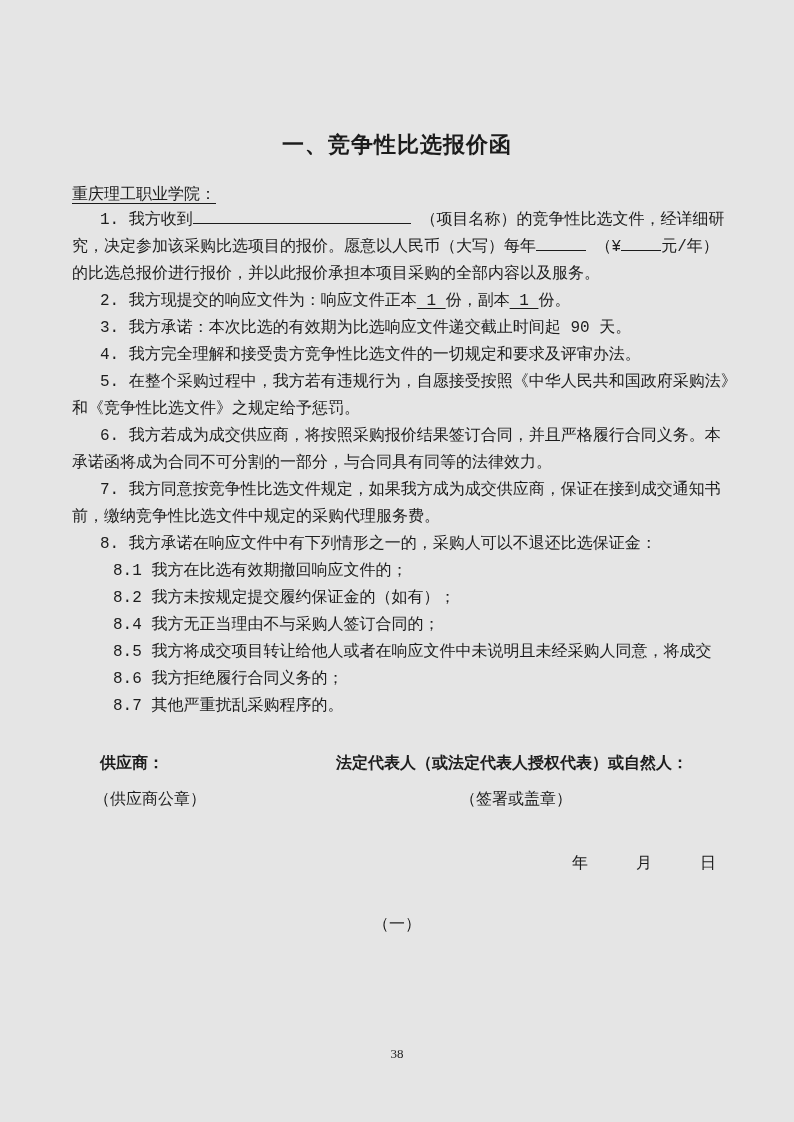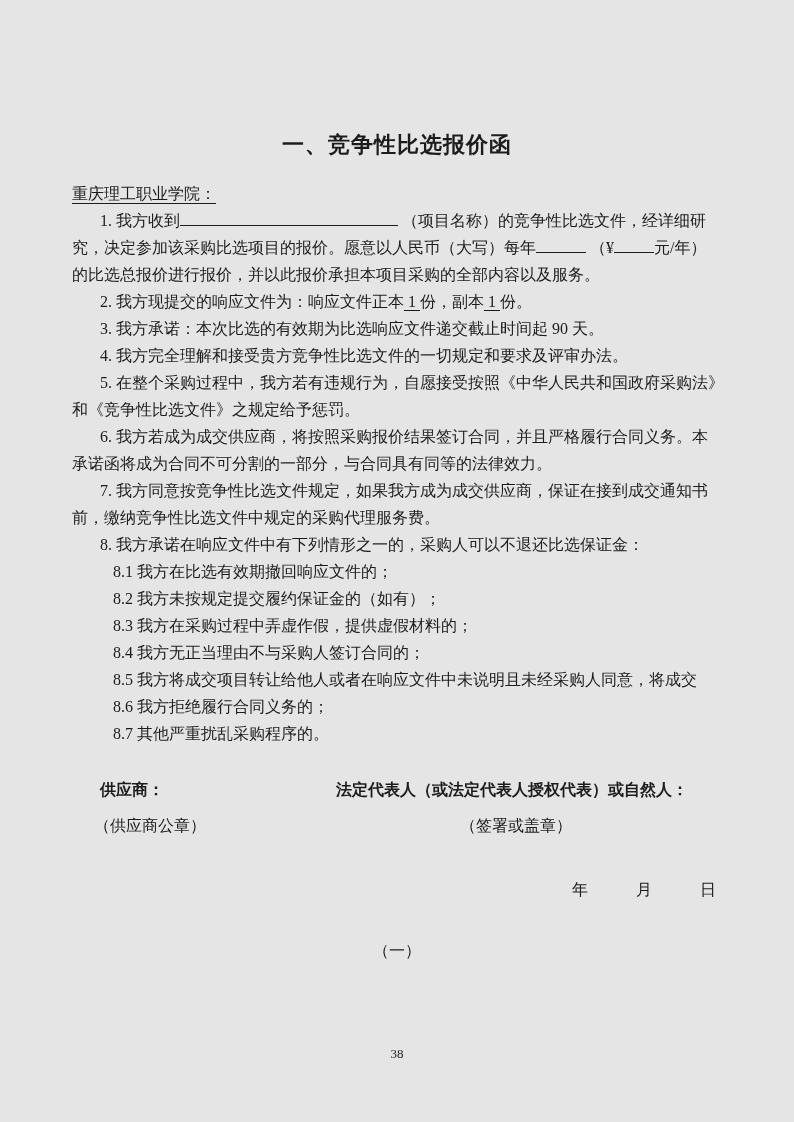--- a/index.html
+++ b/index.html
@@ -26,21 +26,21 @@
     letter-spacing: 1px;
   }
   .salutation {
     margin-top: 23px;
     font-size: 16px;
     line-height: 24px;
     text-decoration: underline;
     text-underline-offset: 4px;
     display: inline-block;
   }
-  .doc-body { margin-top: 1px; }
+  .doc-body { margin-top: 1px; font-family: Liberation Mono, monospace; }
   .line {
     font-size: 16px;
     line-height: 27px;
     white-space: nowrap;
   }
   .indent-first { padding-left: 28px; }
   .indent-sub   { padding-left: 41px; }
   .blank {
     display: inline-block;
     border-bottom: 1px solid #1c1c1c;
@@ -100,21 +100,20 @@
       <div class="line indent-first"><span>4. 我方完全理解和接受贵方竞争性比选文件的一切规定和要求及评审办法。</span></div>
       <div class="line indent-first"><span>5. 在整个采购过程中，我方若有违规行为，自愿接受按照《中华人民共和国政府采购法》</span></div>
       <div class="line"><span>和《竞争性比选文件》之规定给予惩罚。</span></div>
       <div class="line indent-first"><span>6. 我方若成为成交供应商，将按照采购报价结果签订合同，并且严格履行合同义务。本</span></div>
       <div class="line"><span>承诺函将成为合同不可分割的一部分，与合同具有同等的法律效力。</span></div>
       <div class="line indent-first"><span>7. 我方同意按竞争性比选文件规定，如果我方成为成交供应商，保证在接到成交通知书</span></div>
       <div class="line"><span>前，缴纳竞争性比选文件中规定的采购代理服务费。</span></div>
       <div class="line indent-first"><span>8. 我方承诺在响应文件中有下列情形之一的，采购人可以不退还比选保证金：</span></div>
       <div class="line indent-sub"><span>8.1 我方在比选有效期撤回响应文件的；</span></div>
       <div class="line indent-sub"><span>8.2 我方未按规定提交履约保证金的（如有）；</span></div>
-      <div class="line indent-sub"><span>8.3 我方在采购过程中弄虚作假，提供虚假材料的；</span></div>
       <div class="line indent-sub"><span>8.4 我方无正当理由不与采购人签订合同的；</span></div>
       <div class="line indent-sub"><span>8.5 我方将成交项目转让给他人或者在响应文件中未说明且未经采购人同意，将成交</span></div>
       <div class="line indent-sub"><span>8.6 我方拒绝履行合同义务的；</span></div>
       <div class="line indent-sub"><span>8.7 其他严重扰乱采购程序的。</span></div>
     </div>
 
   <div class="sig-row sig-row-1">
     <span class="sig-left">供应商：</span>
     <span class="sig-right">法定代表人（或法定代表人授权代表）或自然人：</span>
   </div>

